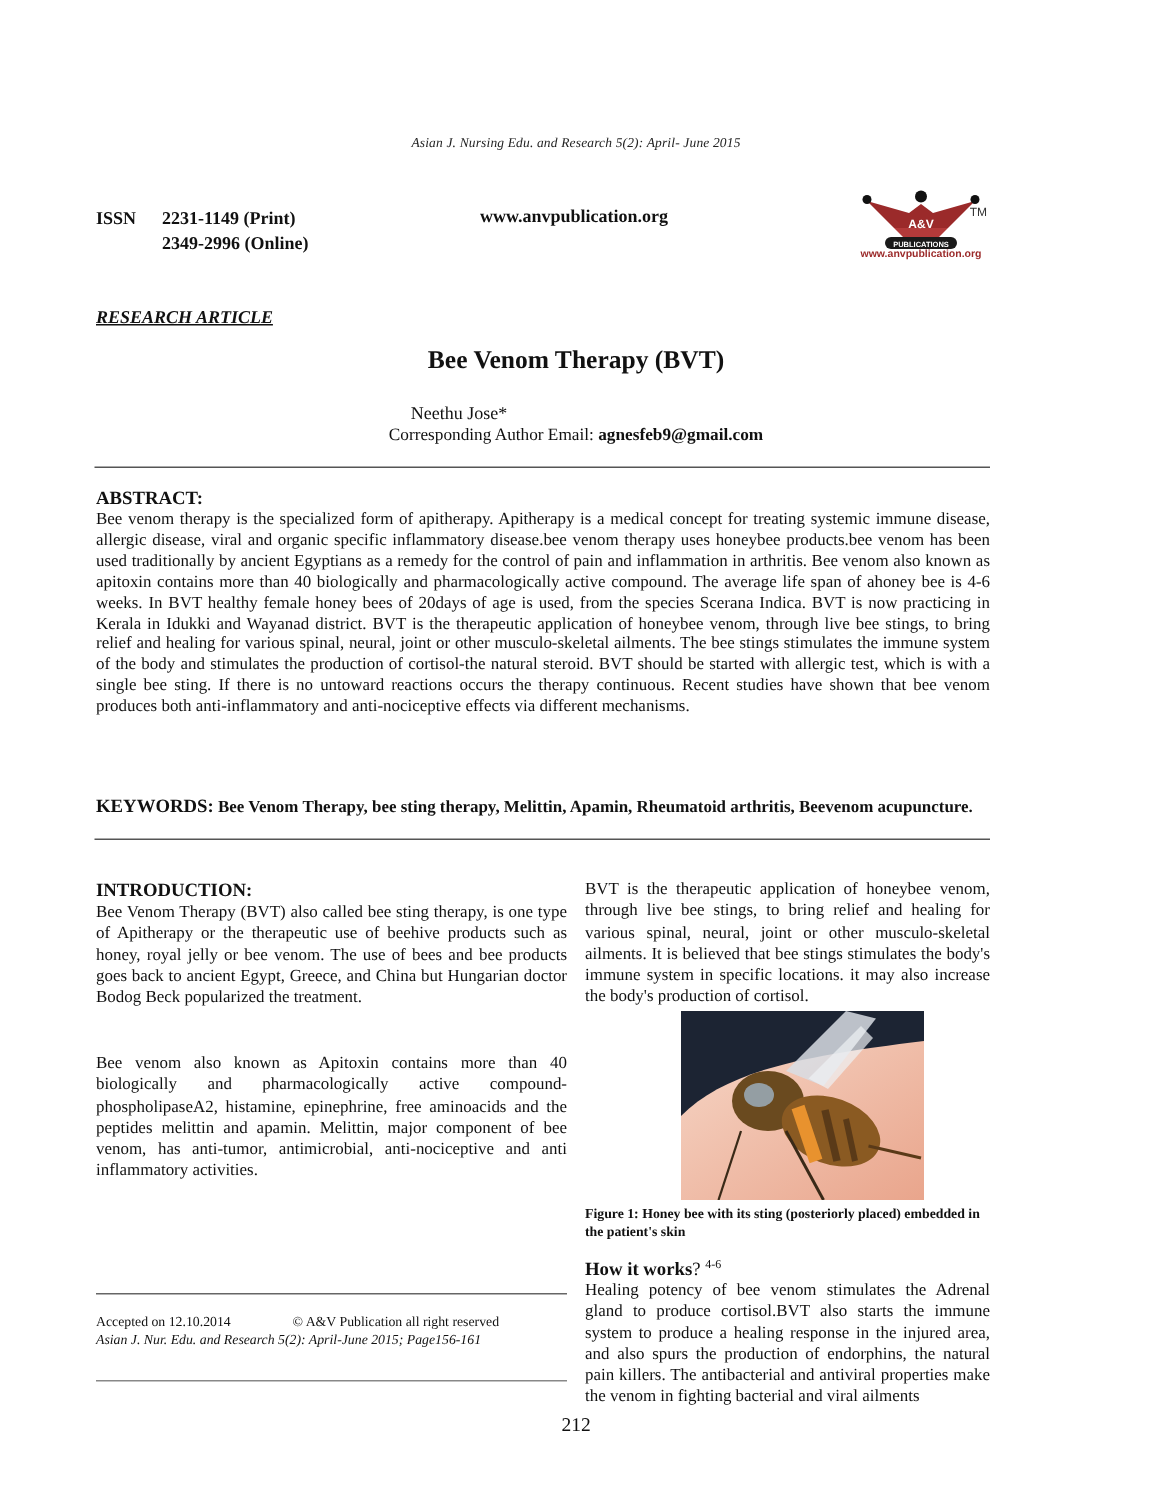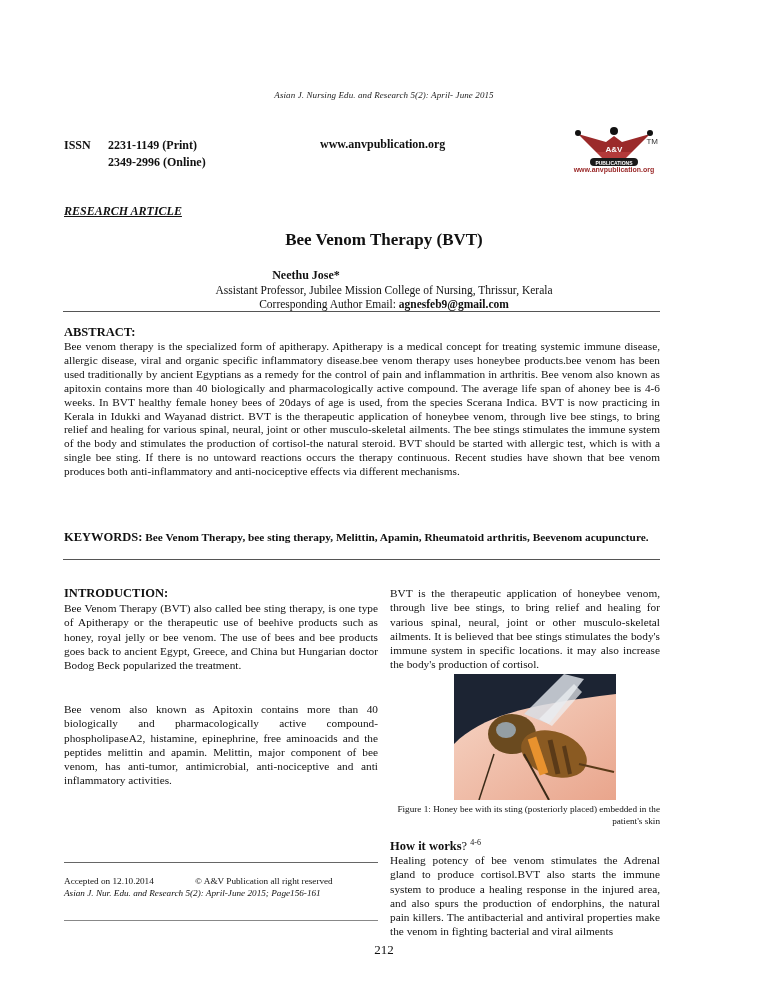--- a/index.html
+++ b/index.html
@@ -9,37 +9,37 @@
   .running-head { left: 0; width: 768px; top: 90px; text-align: center; font-size: 9px; font-style: italic; color: #222; letter-spacing: 0.1px; }
   .issn { left: 64px; top: 137px; font-size: 12px; font-weight: bold; line-height: 17px; }
   .issn .lbl { display: inline-block; width: 44px; }
   .issn .row2 { padding-left: 44px; display: block; }
   .site { left: 320px; top: 137px; font-size: 12px; font-weight: bold; }
   .logo { left: 566px; top: 122px; width: 96px; height: 58px; }
   .logo .tm { position: absolute; right: 4px; top: 0; font-family: "Liberation Sans", sans-serif; font-size: 8px; color: #333; margin-top: 15px; }
   .logo .url { position: absolute; left: 0; top: 44px; width: 96px; text-align: center; font-family: "Liberation Sans", sans-serif; font-weight: bold; font-size: 7px; color: #9b2a2a; }
   .research { left: 64px; top: 204px; font-size: 12px; font-weight: bold; font-style: italic; text-decoration: underline; }
   .title { left: 0; width: 768px; top: 230px; text-align: center; font-size: 17px; font-weight: bold; }
-  .author { left: 0; width: 612px; top: 268px; text-align: center; font-size: 12px; font-weight: bold; }
+  .author { left: 0; width: 612px; top: 268px; text-align: center; font-size: 12px; font-weight: normal; }
   .affil { left: 0; width: 768px; top: 283px; text-align: center; font-size: 11.5px; line-height: 14px; }
   .affil b { font-weight: bold; }
   .rule { left: 63px; width: 597px; height: 1px; background: #555; }
   .abstract-h { left: 64px; top: 325px; font-size: 12.5px; font-weight: bold; }
   .abstract { left: 64px; top: 340px; width: 596px; font-size: 11.3px; line-height: 13.9px; text-align: justify; }
   .keywords { left: 64px; top: 530px; width: 596px; font-size: 11.3px; line-height: 14px; text-align: justify; font-weight: bold; }
   .keywords b { font-size: 12.5px; }
   .col-l { left: 64px; width: 314px; }
   .col-r { left: 390px; width: 270px; }
   .intro-h { top: 586px; font-size: 12.5px; font-weight: bold; }
   .para { font-size: 11.3px; line-height: 14.3px; text-align: justify; }
   .intro-p1 { top: 601px; }
   .intro-p2 { top: 702px; }
   .right-p1 { top: 586px; }
   .figure { left: 454px; top: 674px; width: 162px; height: 126px; overflow: hidden; background: #f2c7b0; }
-  .caption { top: 803px; font-family: "Liberation Serif", serif; font-size: 9.2px; font-weight: normal; line-height: 12px; text-align: right; }
+  .caption { top: 803px; font-family: "Liberation Serif", serif; font-size: 9.2px; font-weight: bold; line-height: 12px; }
   .how-h { top: 838px; font-size: 12.5px; }
   .how-h b { font-weight: bold; }
   .how-h sup { font-size: 8px; }
   .how-p { top: 853px; }
   .footnote-rule-top { left: 64px; width: 314px; top: 862px; height: 1px; background: #666; }
   .footnote { left: 64px; top: 875px; width: 320px; font-size: 9.2px; line-height: 12px; }
   .footnote .c1 { display: inline-block; width: 131px; }
   .footnote .it { font-style: italic; }
   .footnote-rule-bot { left: 64px; width: 314px; top: 920px; height: 1px; background: #888; }
   .pageno { left: 0; width: 768px; top: 942px; text-align: center; font-size: 13px; }
@@ -68,21 +68,20 @@
     <text x="48" y="42.5" text-anchor="middle" font-family="Liberation Sans, sans-serif" font-size="5" font-weight="bold" fill="#fff">PUBLICATIONS</text>
   </svg>
   <span class="tm">TM</span>
   <div class="url">www.anvpublication.org</div>
 </div>
 
 <div class="abs research">RESEARCH ARTICLE</div>
 <div class="abs title">Bee Venom Therapy (BVT)</div>
 <div class="abs author">Neethu Jose*</div>
 <div class="abs affil">
-  <div>Assistant Professor, Jubilee Mission College of Nursing, Thrissur, Kerala</div>
   <div><span>Corresponding Author Email: </span><b>agnesfeb9@gmail.com</b></div>
 </div>
 
 <div class="abs rule" style="top:311px;"></div>
 
 <div class="abs abstract-h">ABSTRACT:</div>
 <div class="abs abstract">Bee venom therapy is the specialized form of apitherapy. Apitherapy is a medical concept for treating systemic immune disease, allergic disease, viral and organic specific inflammatory disease.bee venom therapy uses honeybee products.bee venom has been used traditionally by ancient Egyptians as a remedy for the control of pain and inflammation in arthritis. Bee venom also known as apitoxin contains more than 40 biologically and pharmacologically active compound. The average life span of ahoney bee is 4-6 weeks. In BVT healthy female honey bees of 20days of age is used, from the species Scerana Indica. BVT is now practicing in Kerala in Idukki and Wayanad district. BVT is the therapeutic application of honeybee venom, through live bee stings, to bring relief and healing for various spinal, neural, joint or other musculo-skeletal ailments. The bee stings stimulates the immune system of the body and stimulates the production of cortisol-the natural steroid.  BVT should be started with allergic test, which is with a single bee sting. If there is no untoward reactions occurs the therapy continuous. Recent studies have shown that bee venom produces both anti-inflammatory and anti-nociceptive effects via different mechanisms.</div>
 
 <div class="abs keywords">
   <b>KEYWORDS:</b><span> Bee Venom Therapy, bee sting therapy, Melittin, Apamin, Rheumatoid arthritis, Beevenom acupuncture.</span>

